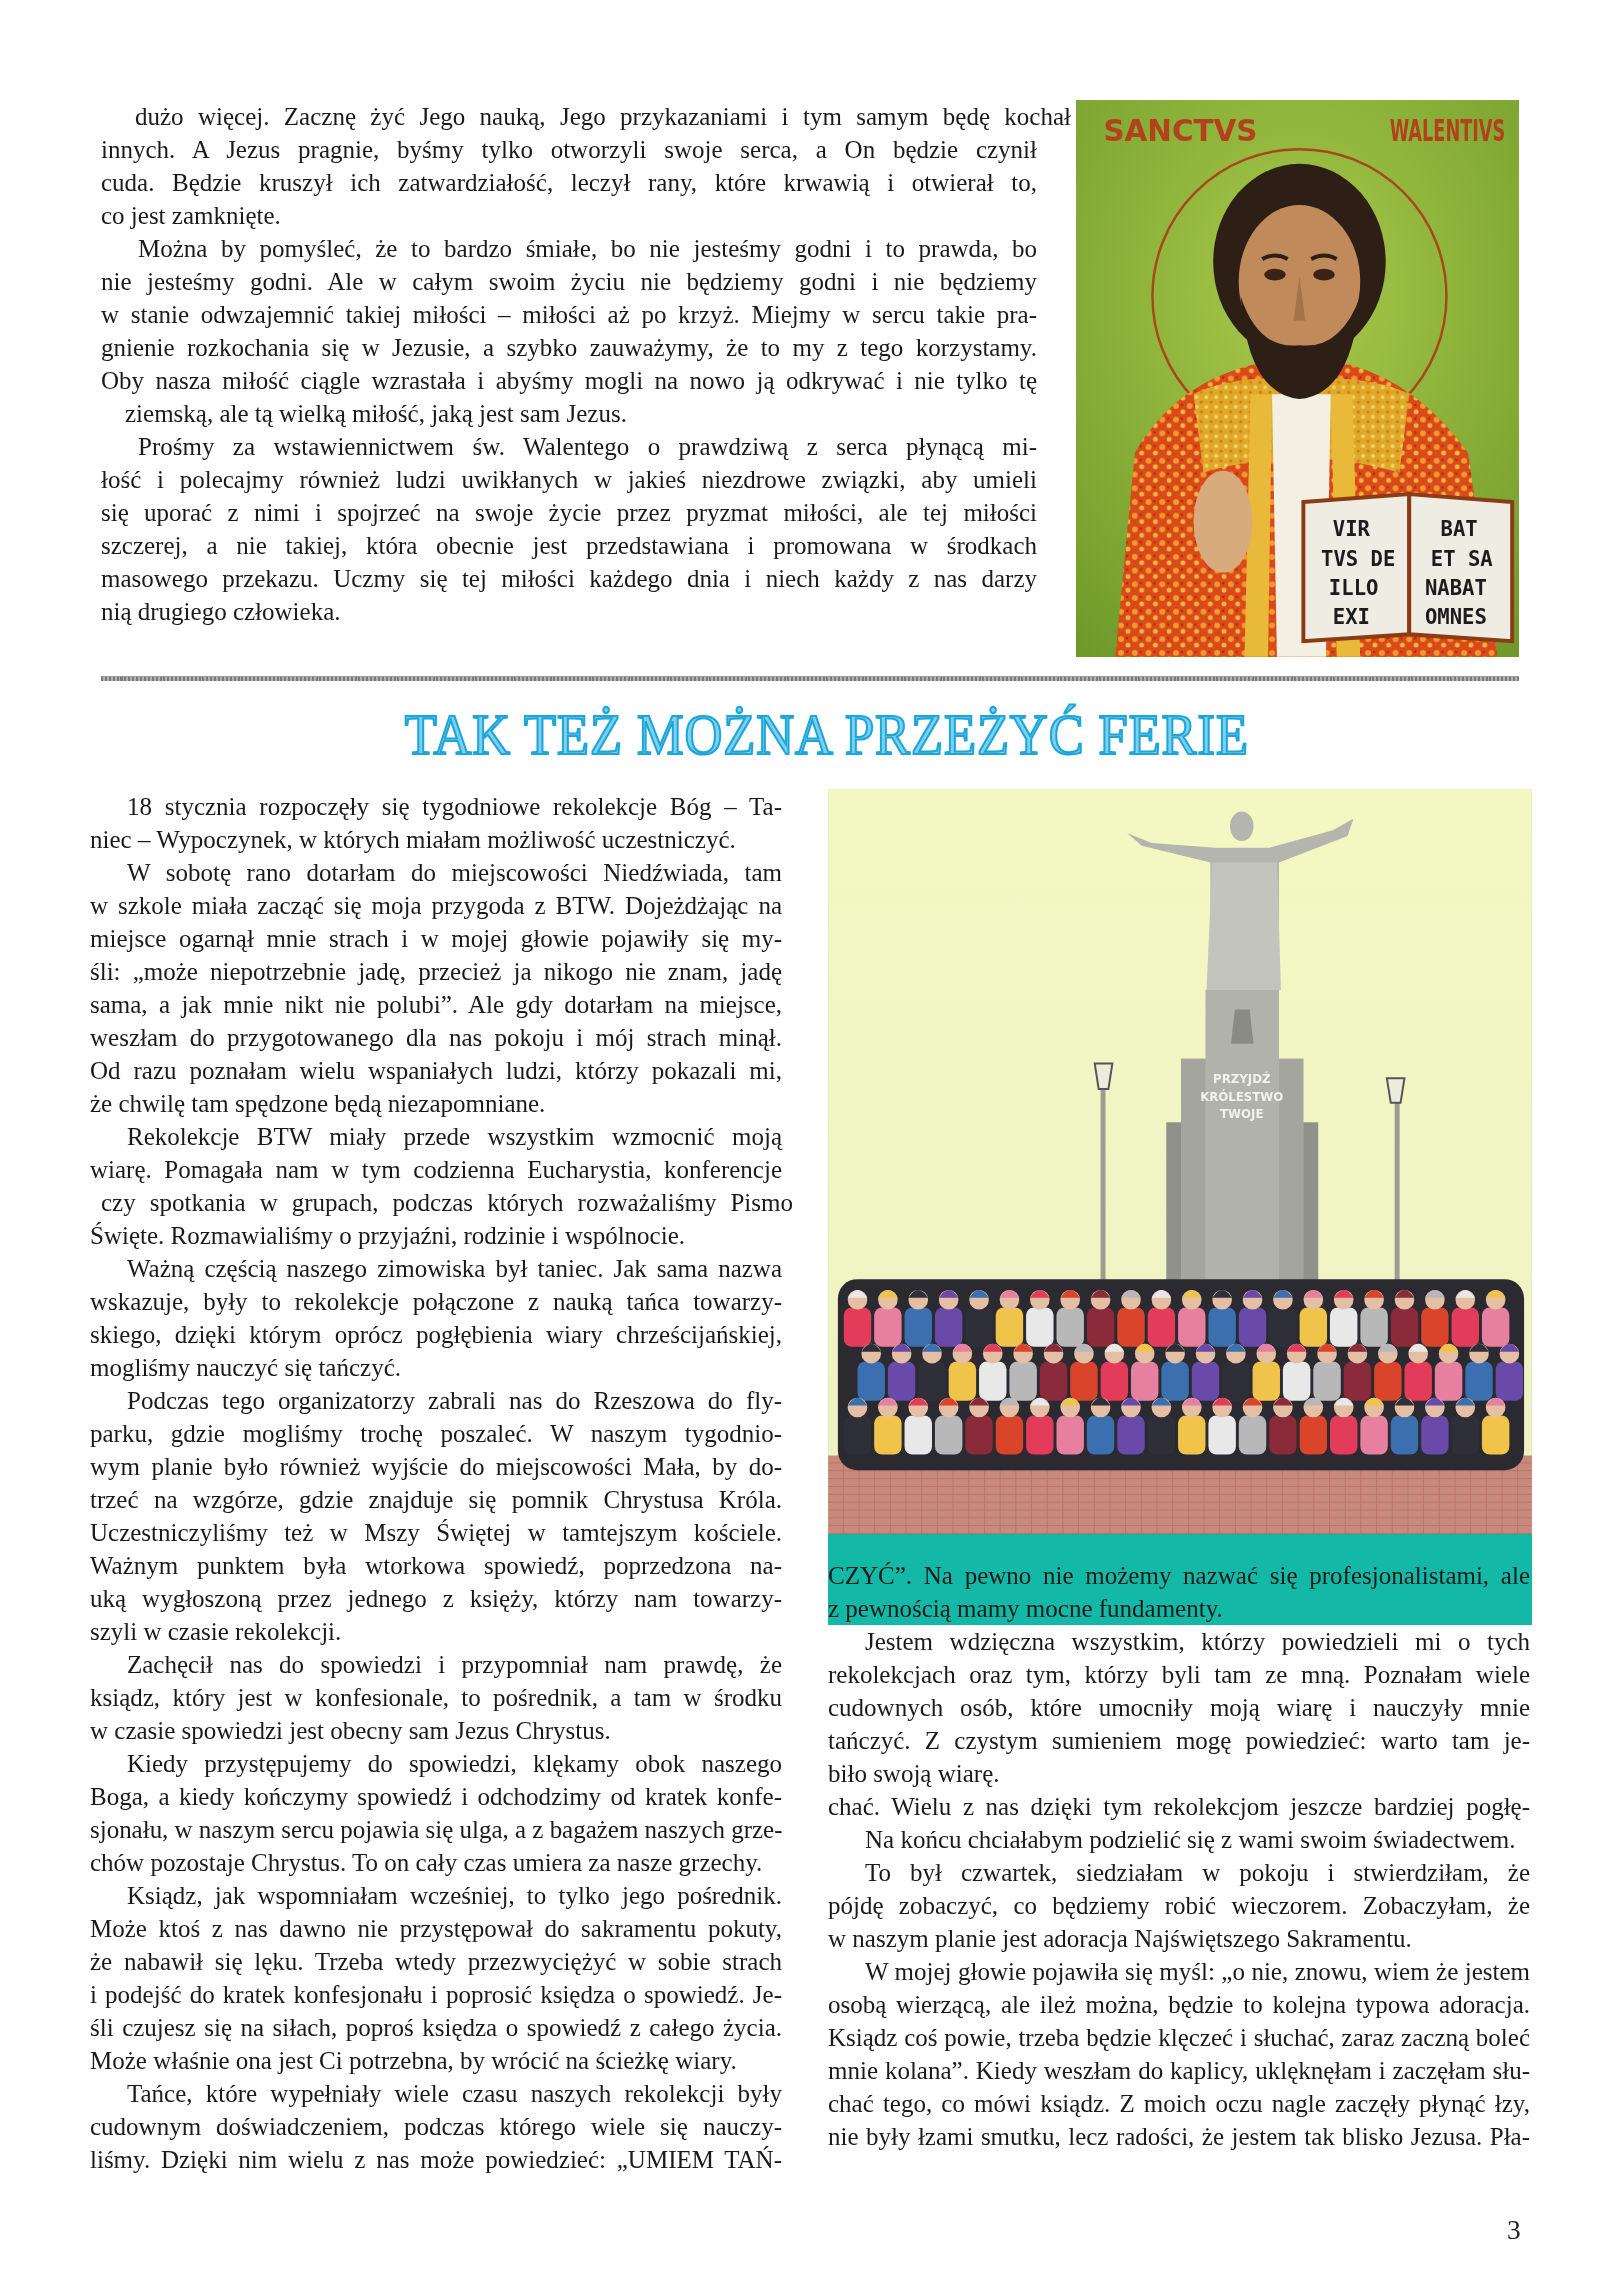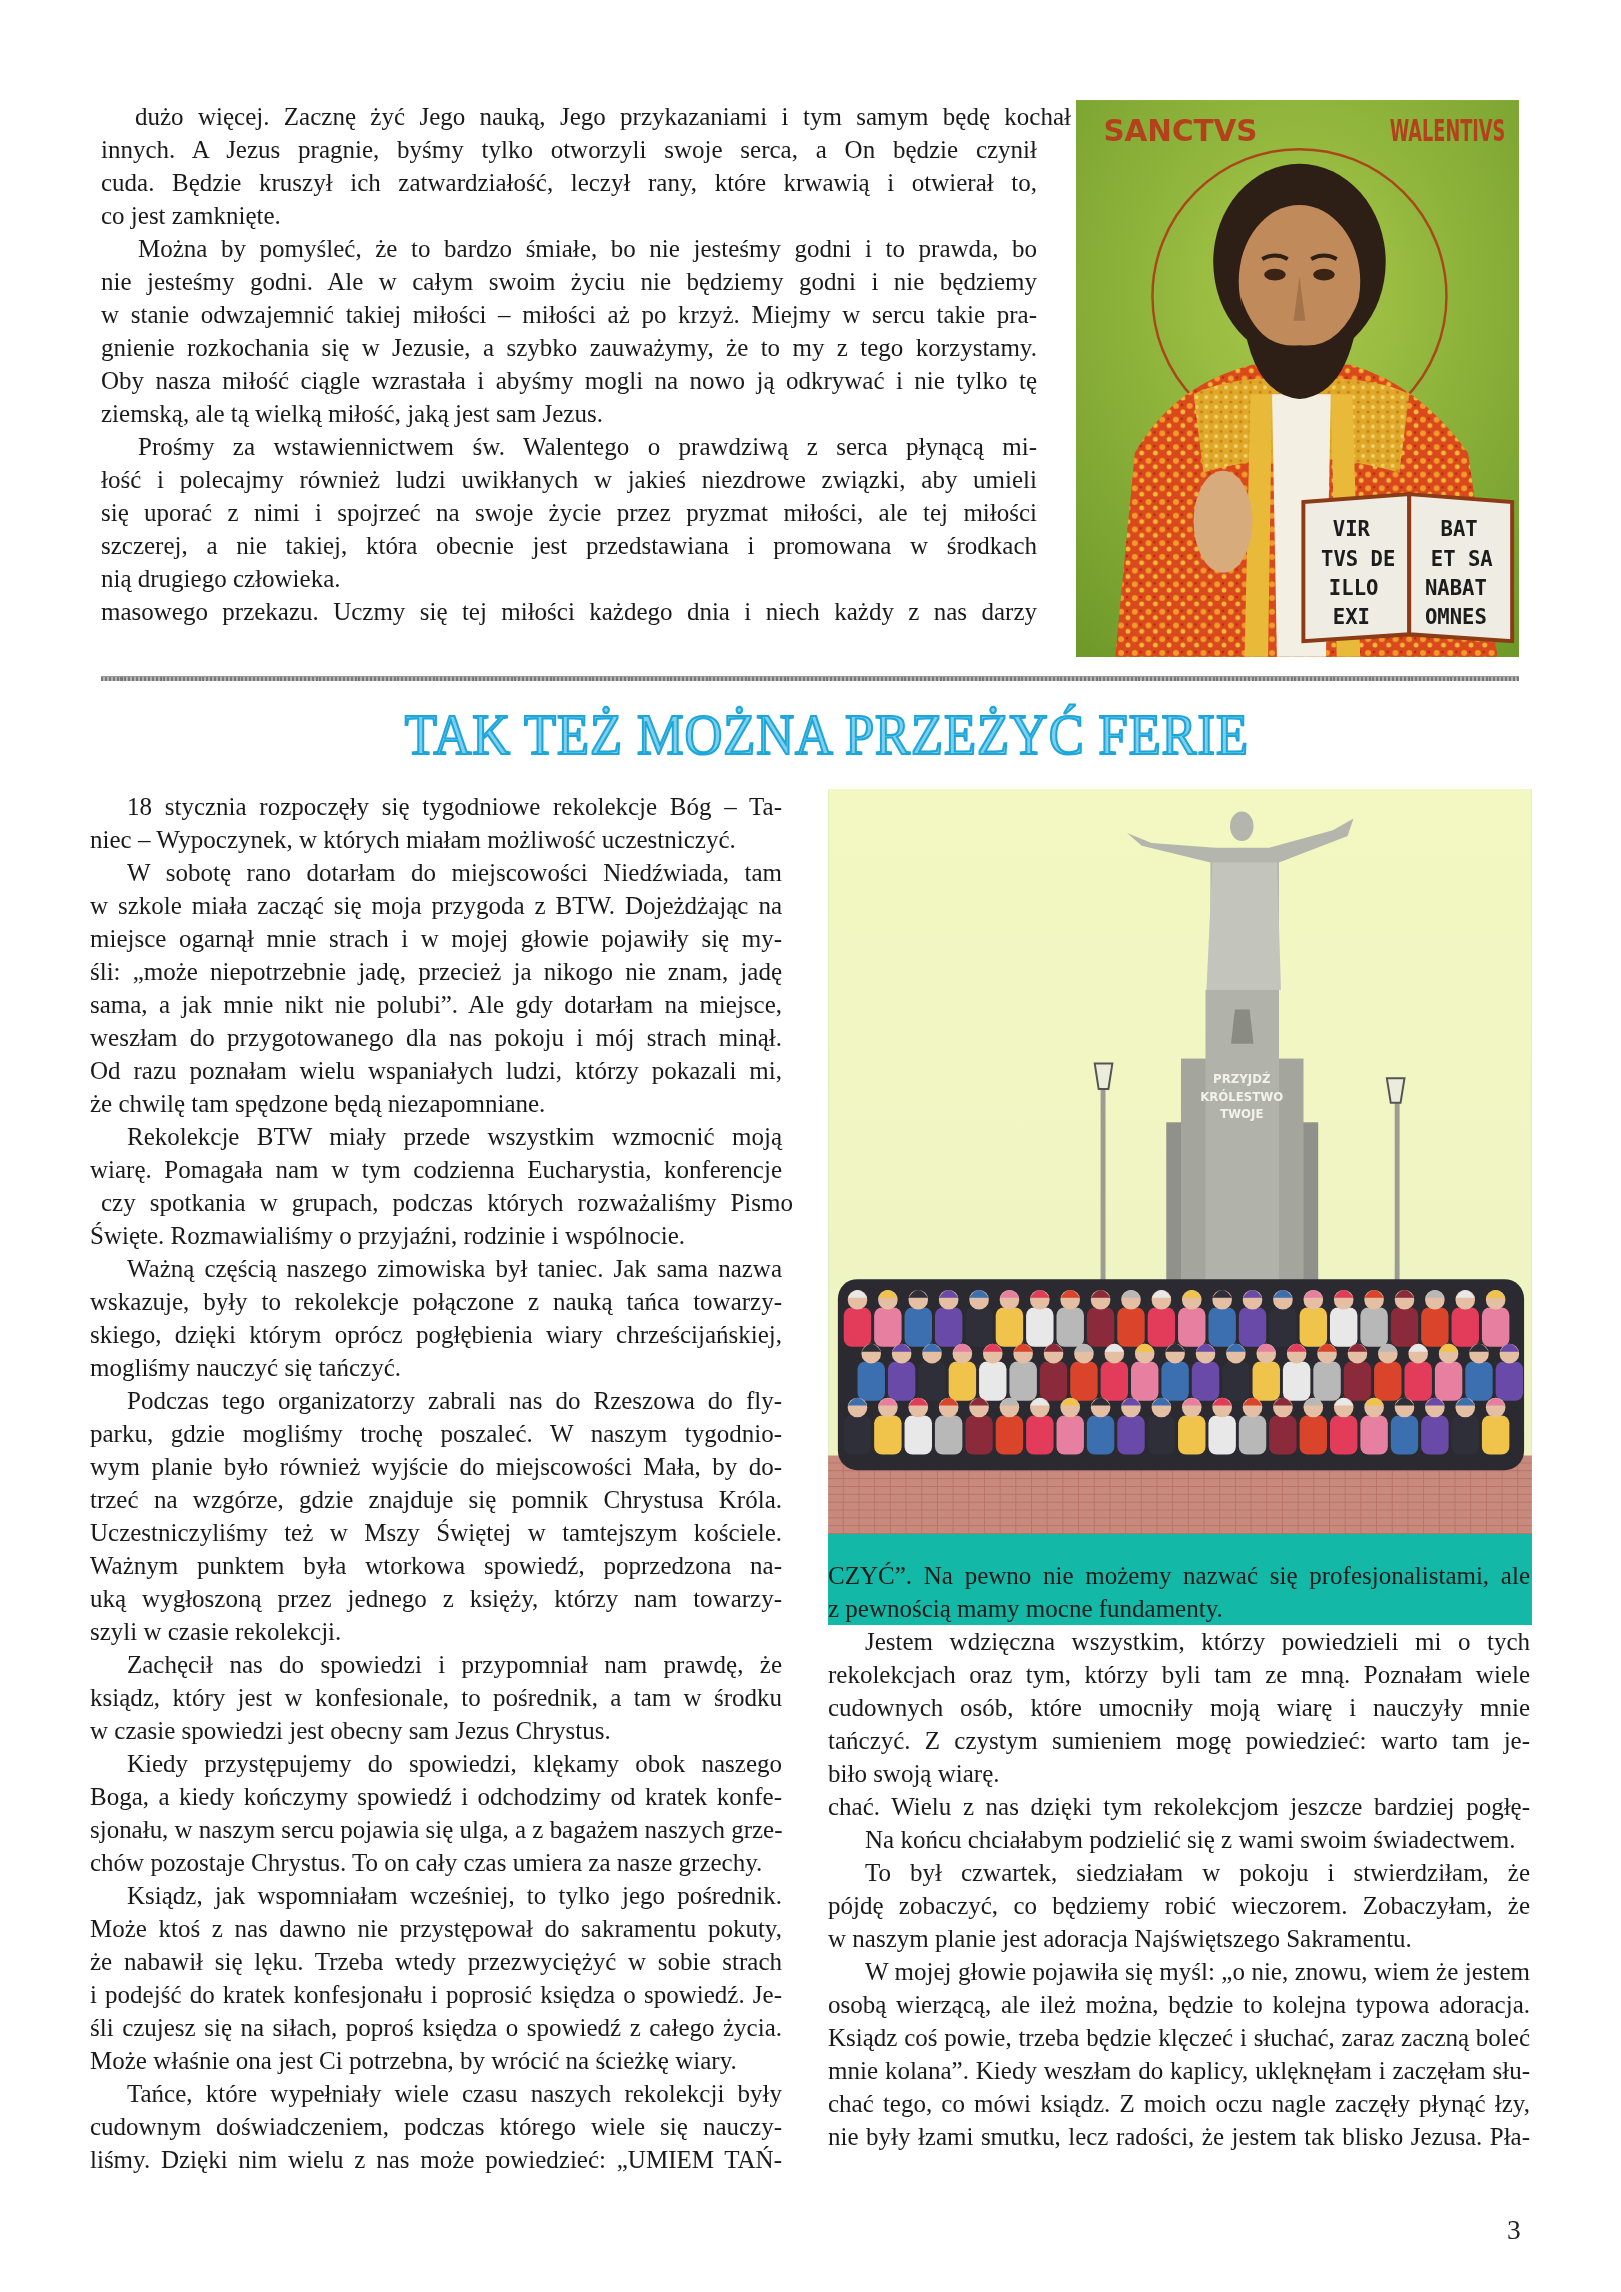--- a/index.html
+++ b/index.html
@@ -43,29 +43,29 @@
       <span class="line" style="width: 936px;">innych. A Jezus pragnie, byśmy tylko otworzyli swoje serca, a On będzie czynił</span>
       <span class="line" style="width: 936px;">cuda. Będzie kruszył ich zatwardziałość, leczył rany, które krwawią i otwierał to,</span>
       <span class="line last" style="width: 936px;">co jest zamknięte.</span>
     </div>
     <div>
       <span class="line indent" style="width: 936px;">Można by pomyśleć, że to bardzo śmiałe, bo nie jesteśmy godni i to prawda, bo</span>
       <span class="line" style="width: 936px;">nie jesteśmy godni. Ale w całym swoim życiu nie będziemy godni i nie będziemy</span>
       <span class="line" style="width: 936px;">w stanie odwzajemnić takiej miłości – miłości aż po krzyż. Miejmy w sercu takie pra-</span>
       <span class="line" style="width: 936px;">gnienie rozkochania się w Jezusie, a szybko zauważymy, że to my z tego korzystamy.</span>
       <span class="line" style="width: 936px;">Oby nasza miłość ciągle wzrastała i abyśmy mogli na nowo ją odkrywać i nie tylko tę</span>
-      <span class="line last" style="width: 936px;">ziemską, ale tą wielką miłość, jaką jest sam Jezus.</span>
+      <span class="line last" style="width: 936px; margin-left: 24px;">ziemską, ale tą wielką miłość, jaką jest sam Jezus.</span>
     </div>
     <div>
       <span class="line indent" style="width: 936px;">Prośmy za wstawiennictwem św. Walentego o prawdziwą z serca płynącą mi-</span>
       <span class="line" style="width: 936px;">łość i polecajmy również ludzi uwikłanych w jakieś niezdrowe związki, aby umieli</span>
       <span class="line" style="width: 936px;">się uporać z nimi i spojrzeć na swoje życie przez pryzmat miłości, ale tej miłości</span>
       <span class="line" style="width: 936px;">szczerej, a nie takiej, która obecnie jest przedstawiana i promowana w środkach</span>
+      <span class="line" style="width: 936px;">masowego przekazu. Uczmy się tej miłości każdego dnia i niech każdy z nas darzy</span>
       <span class="line last" style="width: 936px;">nią drugiego człowieka.</span>
-      <span class="line" style="width: 936px;">masowego przekazu. Uczmy się tej miłości każdego dnia i niech każdy z nas darzy</span>
     </div>
   </div>
 
 <div id="icon" title="Icon of Saint Valentine holding an open book">
   <svg width="443" height="557" viewBox="0 0 452 568">
     <defs>
       <radialGradient id="bg" cx="0.5" cy="0.35" r="0.8">
         <stop offset="0" stop-color="#a9c94a"></stop>
         <stop offset="1" stop-color="#6f9a2a"></stop>
       </radialGradient>

